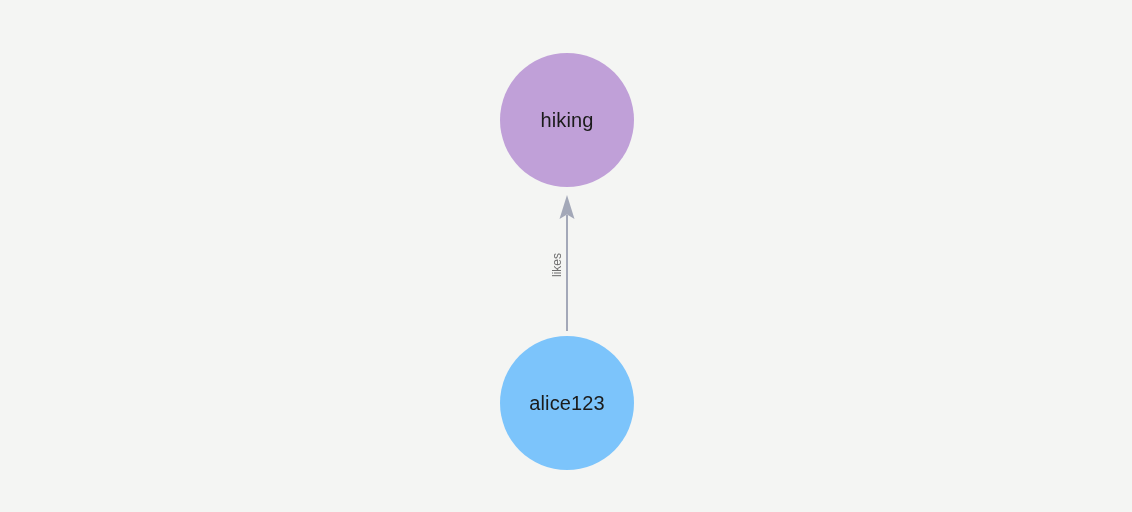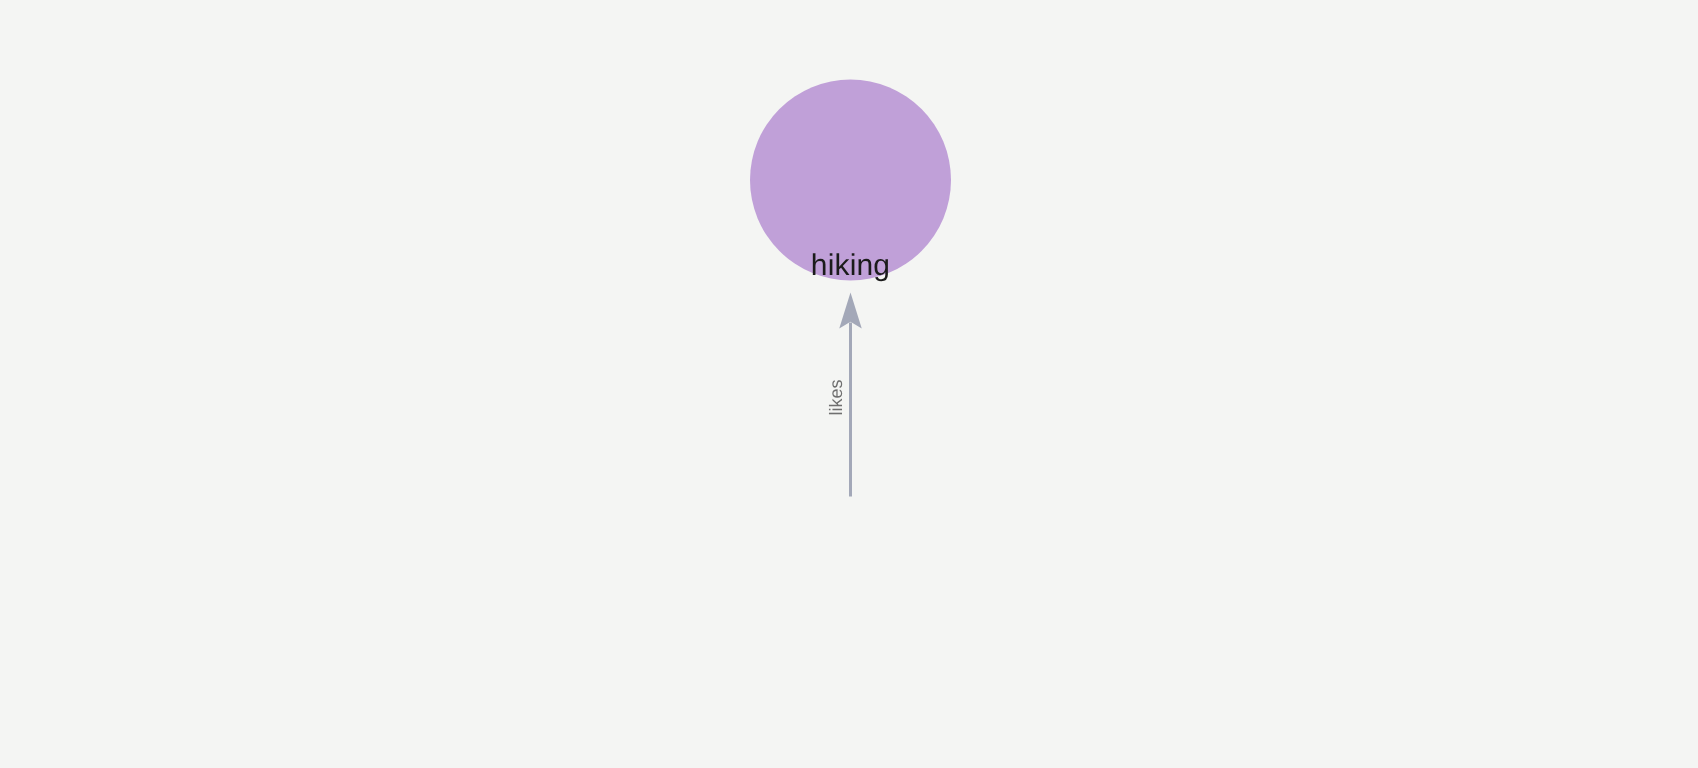--- a/index.html
+++ b/index.html
@@ -23,21 +23,21 @@
     left: 0;
     top: 0;
     width: 1132px;
     height: 512px;
     display: block;
   }
   .node {
     position: absolute;
     border-radius: 50%;
     display: flex;
-    align-items: flex-end;
+    align-items: center;
     justify-content: center;
     box-sizing: border-box;
   }
   .node-label {
     font-family: "Liberation Sans", sans-serif;
     font-size: 20px;
     color: #1b1b1b;
     line-height: 1;
     white-space: nowrap;
     letter-spacing: 0.1px;
@@ -62,16 +62,19 @@
     <g>
       <line x1="567" y1="331" x2="567" y2="215" stroke="#a3a8b8" stroke-width="2"></line>
       <path d="M 567 195 L 574.5 219 L 567 214.5 L 559.5 219 Z" fill="#a3a8b8"></path>
     </g>
   </svg>
 
   <div class="node" style="left:500px; top:53px; width:134px; height:134px; background:#c0a0d8;">
     <span class="node-label">hiking</span>
   </div>
 
+  <div class="node" style="left:500px; top:336px; width:134px; height:134px; background:#7cc4fb;">
+    <span class="node-label">alice123</span>
+  </div>
 
   <div class="edge-label" style="left:541px; top:259px; width:32px; text-align:center;">likes</div>
 
 </div>
 
 </body></html>

